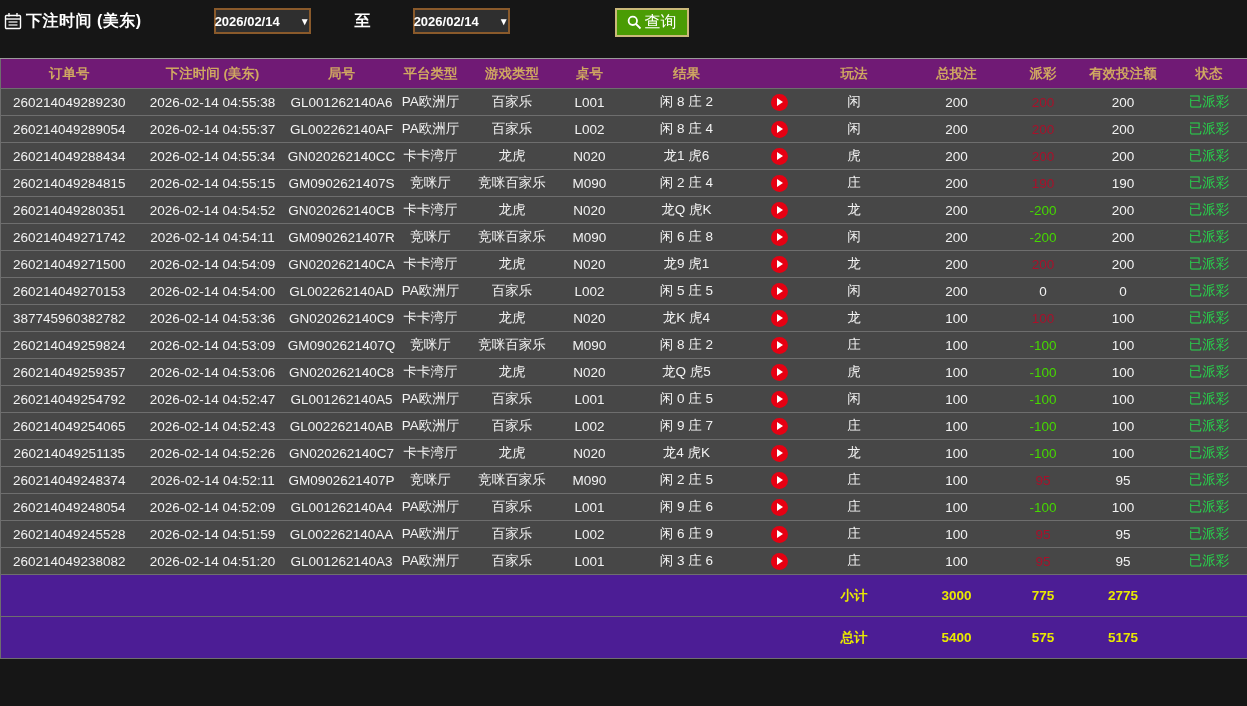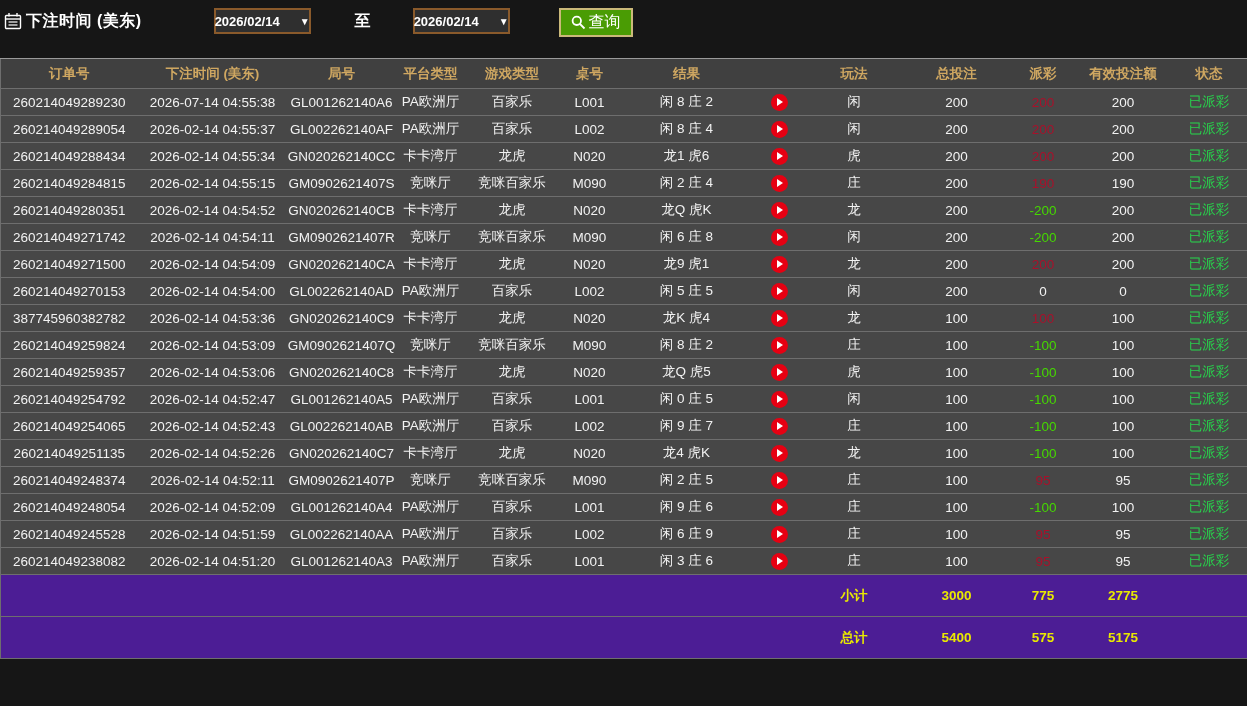--- a/index.html
+++ b/index.html
@@ -22,33 +22,33 @@
     margin-left:72px; width:97px; height:26px;
     background:#2f2f2f; border:2px solid #8a5a2b;
     color:#ffffff; font-size:13px; font-weight:bold;
     display:flex; align-items:center; justify-content:center; gap:20px;
     cursor:pointer;
   }
   .date-select.second{ margin-left:42px; }
   .dd-arrow{ font-size:10px; color:#ffffff; }
   .to-label{ margin-left:44px; color:#ffffff; font-size:16px; font-weight:bold; line-height:26px; }
   .query-btn{
-    margin-left:49px; height:29px; padding:0 10px;
+    margin-left:105px; height:29px; padding:0 10px;
     background:#4a9c04; border:2px solid #cbb97a;
     color:#ffffff; font-size:16px;
     display:flex; align-items:center; gap:3px;
     cursor:pointer; font-family:"Liberation Sans", sans-serif;
   }
   
   table{
     width:1247px; border-collapse:collapse; table-layout:fixed;
     border-left:1px solid #6e6e6e;
   }
   thead th{
-    height:30px; background:#404040; color:#cfa761;
+    height:30px; background:#701a75; color:#cfa761;
     font-size:13.5px; font-weight:bold; text-align:center;
     border-top:1px solid #9a9a9a; border-bottom:1px solid #6e6e6e;
     padding:0;
     margin-top:40px;
   }
   tbody td{
     height:27px; background:#474747; color:#f2f2f2;
     font-size:13.5px; text-align:center; padding:0;
     border-bottom:1px solid #6e6e6e;
     white-space:nowrap; overflow:hidden;
@@ -145,21 +145,21 @@
       <th>玩法</th>
       <th>总投注</th>
       <th>派彩</th>
       <th>有效投注额</th>
       <th>状态</th>
     </tr>
   </thead>
   <tbody id="rows">
       <tr>
         <td>260214049289230</td>
-        <td>2026-07-14 04:55:38</td>
+        <td>2026-02-14 04:55:38</td>
         <td>GL001262140A6</td>
         <td>PA欧洲厅</td>
         <td>百家乐</td>
         <td>L001</td>
         <td>闲 8 庄 2</td>
         <td><span class="play-btn">
             <span class="play-tri"></span>
           </span></td>
         <td>闲</td>
         <td>200</td>

